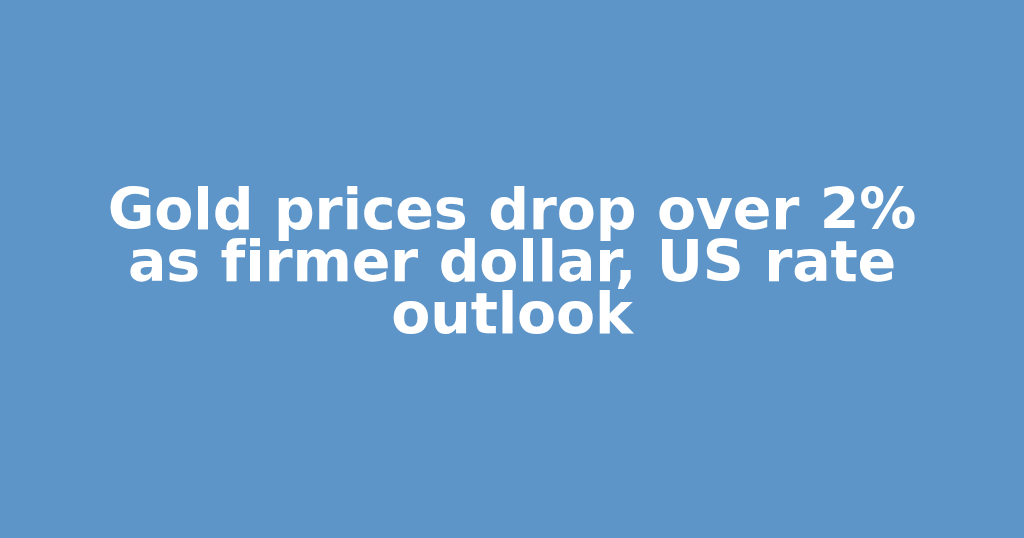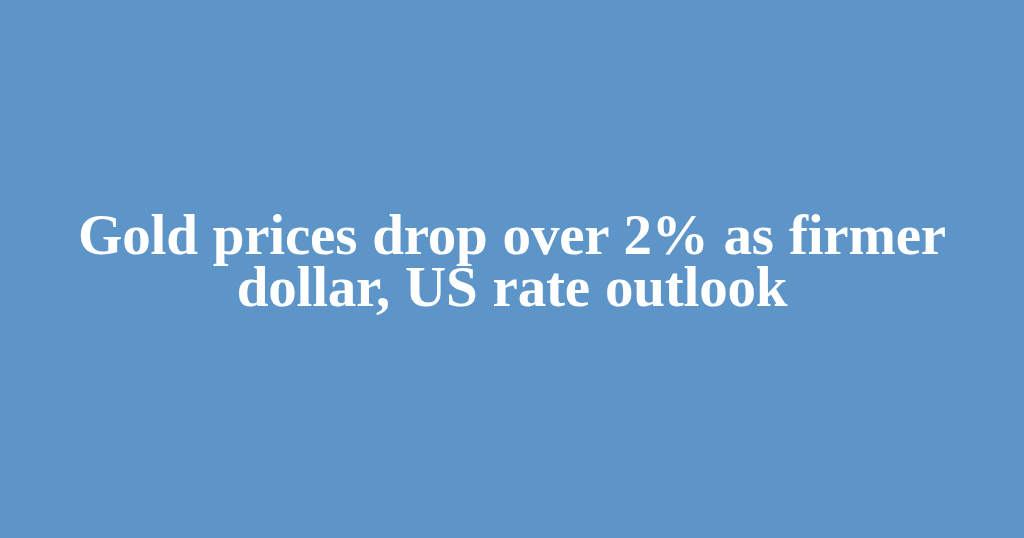--- a/index.html
+++ b/index.html
@@ -45,15 +45,15 @@
     letter-spacing: -0.2px;
     word-spacing: 1px;
     -webkit-font-smoothing: antialiased;
   }
 </style>
 </head>
 <body>
 
 <div class="share-card" style="background-color: rgb(94, 149, 200);">
   <div class="headline-block">
-    <h1 class="headline" style="color: rgb(255, 255, 255); font-family: Liberation Serif, serif;">Gold prices drop over 2% as firmer dollar, US rate outlook</h1>
+    <h1 class="headline" style="color: rgb(255, 255, 255);">Gold prices drop over 2% as firmer dollar, US rate outlook</h1>
   </div>
 </div>
 
 </body></html>

